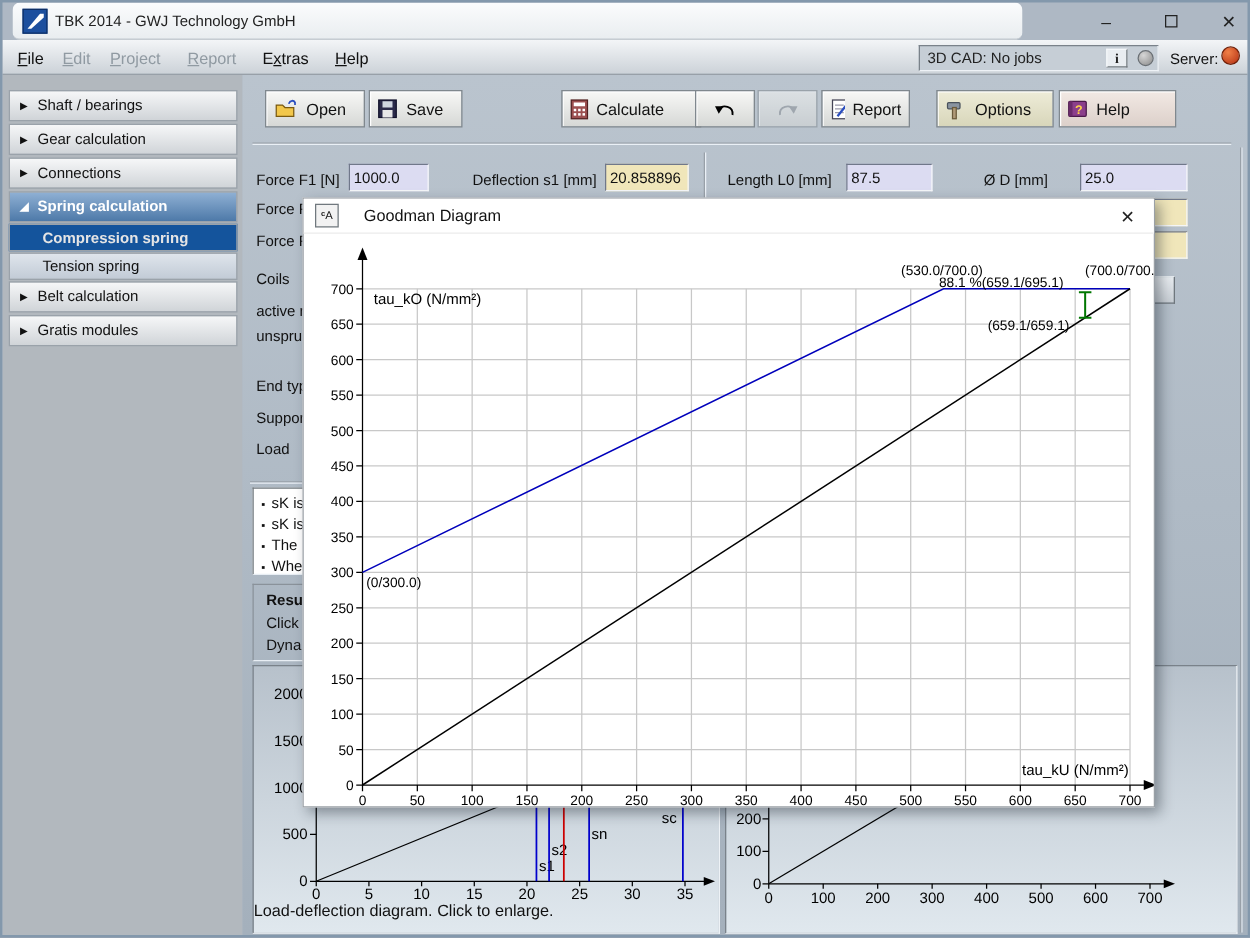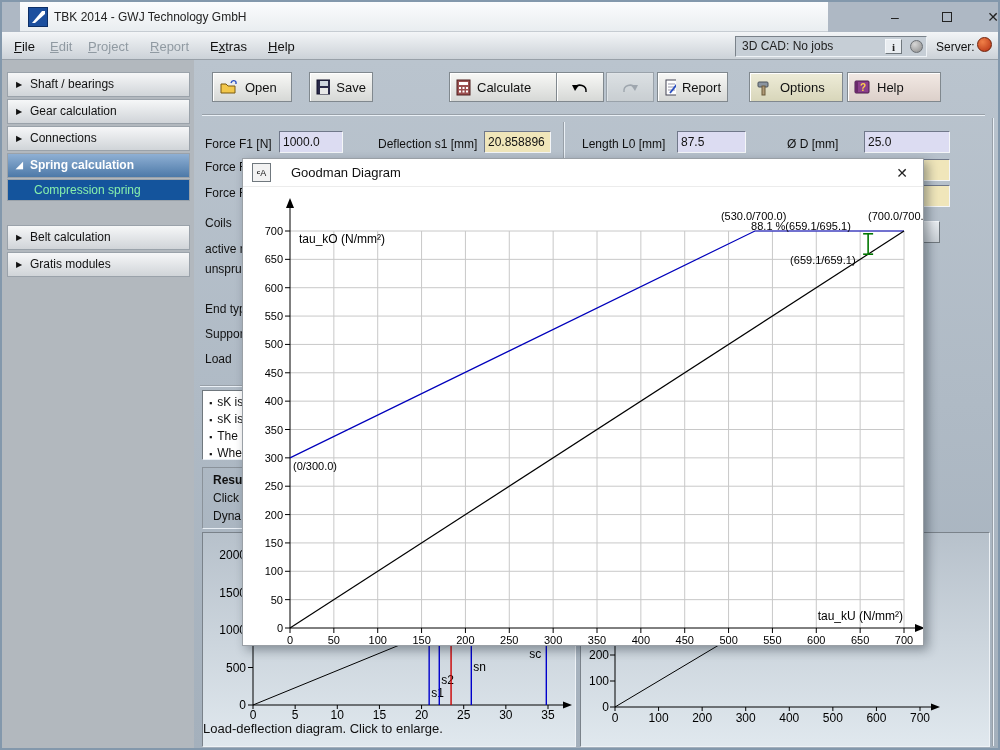--- a/index.html
+++ b/index.html
@@ -1,22 +1,22 @@
 <!DOCTYPE html>
 <html><head>
 <meta charset="utf-8">
 <style>
   * { margin:0; padding:0; box-sizing:border-box; }
   body { font-family:"Liberation Sans", sans-serif; background:#6a7f96; }
   #app { position:relative; width:1000px; height:750px; overflow:hidden;
          border:2px solid #8398ac; background:#aeb8c4; font-size:12px; color:#111; }
 
   
-  #titlebar { position:absolute; left:18px; top:0; width:808px; height:30px;
-    background:linear-gradient(#fbfcfd,#e9edf0); border-bottom:1px solid #c6ccd2; }
+  #titlebar { position:absolute; left:8px; top:0; width:808px; height:30px;
+    background:linear-gradient(#fbfcfd,#e9edf0); border-bottom:1px solid #c6ccd2;border-radius:6px; }
   #app-icon { position:absolute; left:8px; top:5px; width:20px; height:20px;
     background:#1c4f9e; border:1px solid #0d2f66; }
   #app-icon svg { display:block; }
   #win-title { position:absolute; left:34px; top:8px; font-size:12px; color:#222; }
   .win-btn { position:absolute; top:4px; width:34px; height:23px; text-align:center;
     line-height:23px; font-size:14px; color:#222; cursor:default; }
   #btn-min { left:858px; } #btn-max { left:910px; } #btn-close { left:956px; }
   #btn-max .maxbox { display:inline-block; width:10px; height:10px; border:1.5px solid #222; margin-top:6px; }
 
   
@@ -41,21 +41,21 @@
   
   #sidebar { position:absolute; left:0; top:58px; width:192px; height:688px; background:#b2b8be; }
   .side-item { position:absolute; left:5px; width:183px; height:25px;
     background:linear-gradient(#f6f7f8,#d0d4d8); border:1px solid #9aa2aa;
     line-height:23px; padding-left:22px; font-size:12px; color:#111; cursor:default; }
   .side-item .arr { position:absolute; left:8px; top:0; font-size:8px; color:#111; }
   .side-item.expanded { background:linear-gradient(#8fb0d4,#4d79a8); color:#fff; font-weight:bold; }
   .side-item.expanded .arr { color:#fff; font-size:9px; }
   .side-item.child { height:22px; line-height:20px; padding-left:26px;
     background:linear-gradient(#dfe5ec,#c2cbd6); }
-  .side-item.child.selected { background:#14549c; color:#86efac; font-weight:normal; }
+  .side-item.child.selected { background:#14549c; color:#e5e5e5; font-weight:bold; }
 
   
   #main { position:absolute; left:192px; top:58px; width:804px; height:688px;
     background:linear-gradient(#bac4ce,#a4b0bc); }
   .hgroove { position:absolute; height:0; border-top:1px solid #98a0a8; border-bottom:1px solid #eaf0f6; }
   .vgroove { position:absolute; width:0; border-left:1px solid #98a0a8; border-right:1px solid #eaf0f6; }
 
   
   .tb-btn { position:absolute; top:12px; height:30px; border:1px solid #80888e;
     background:linear-gradient(#f8f8f6,#d6d8d6); box-shadow:inset 1px 1px 0 #fff;
@@ -145,38 +145,40 @@
       <span class="arr">▶</span>
       <span>Gear calculation</span></div>
     <div class="side-item" style="top:66px">
       <span class="arr">▶</span>
       <span>Connections</span></div>
     <div class="side-item expanded" style="top:93px">
       <span class="arr">◢</span>
       <span>Spring calculation</span></div>
     <div class="side-item child selected" style="top:119px">
       <span>Compression spring</span></div>
+    <div class="side-item child" style="top:142px">
+      <span>Tension spring</span></div>
     <div class="side-item" style="top:165px">
       <span class="arr">▶</span>
       <span>Belt calculation</span></div>
     <div class="side-item" style="top:192px">
       <span class="arr">▶</span>
       <span>Gratis modules</span></div>
   </div>
 
   <div id="main">
 
     <div class="tb-btn" style="left:18px;  width:80px">
       <svg width="20" height="16">
           <path d="M2 14 L2 5 L7 5 L9 7 L16 7 L16 14 Z" fill="#f2c74b" stroke="#7a5a10" stroke-width="1"></path>
           <path d="M12 4 C13 1,16 1,17 3 L17 5" fill="none" stroke="#2b4fc0" stroke-width="1.4"></path>
         </svg>
       <span>Open</span>
       </div>
-    <div class="tb-btn" style="left:115px; width:64px">
+    <div class="tb-btn" style="left:101px; width:75px">
       <svg width="17" height="16">
           <rect x="1" y="1" width="14" height="14" fill="#2a2a4a" stroke="#10102a"></rect>
           <rect x="4" y="2" width="8" height="5" fill="#cfd6e0"></rect>
           <rect x="4" y="9" width="8" height="6" fill="#e8e8e8"></rect>
         </svg>
       <span>Save</span>
       </div>
     <div class="tb-btn" style="left:255px; width:112px">
       <svg width="15" height="17">
           <rect x="1" y="1" width="13" height="15" fill="#9c5050" stroke="#502020"></rect>

